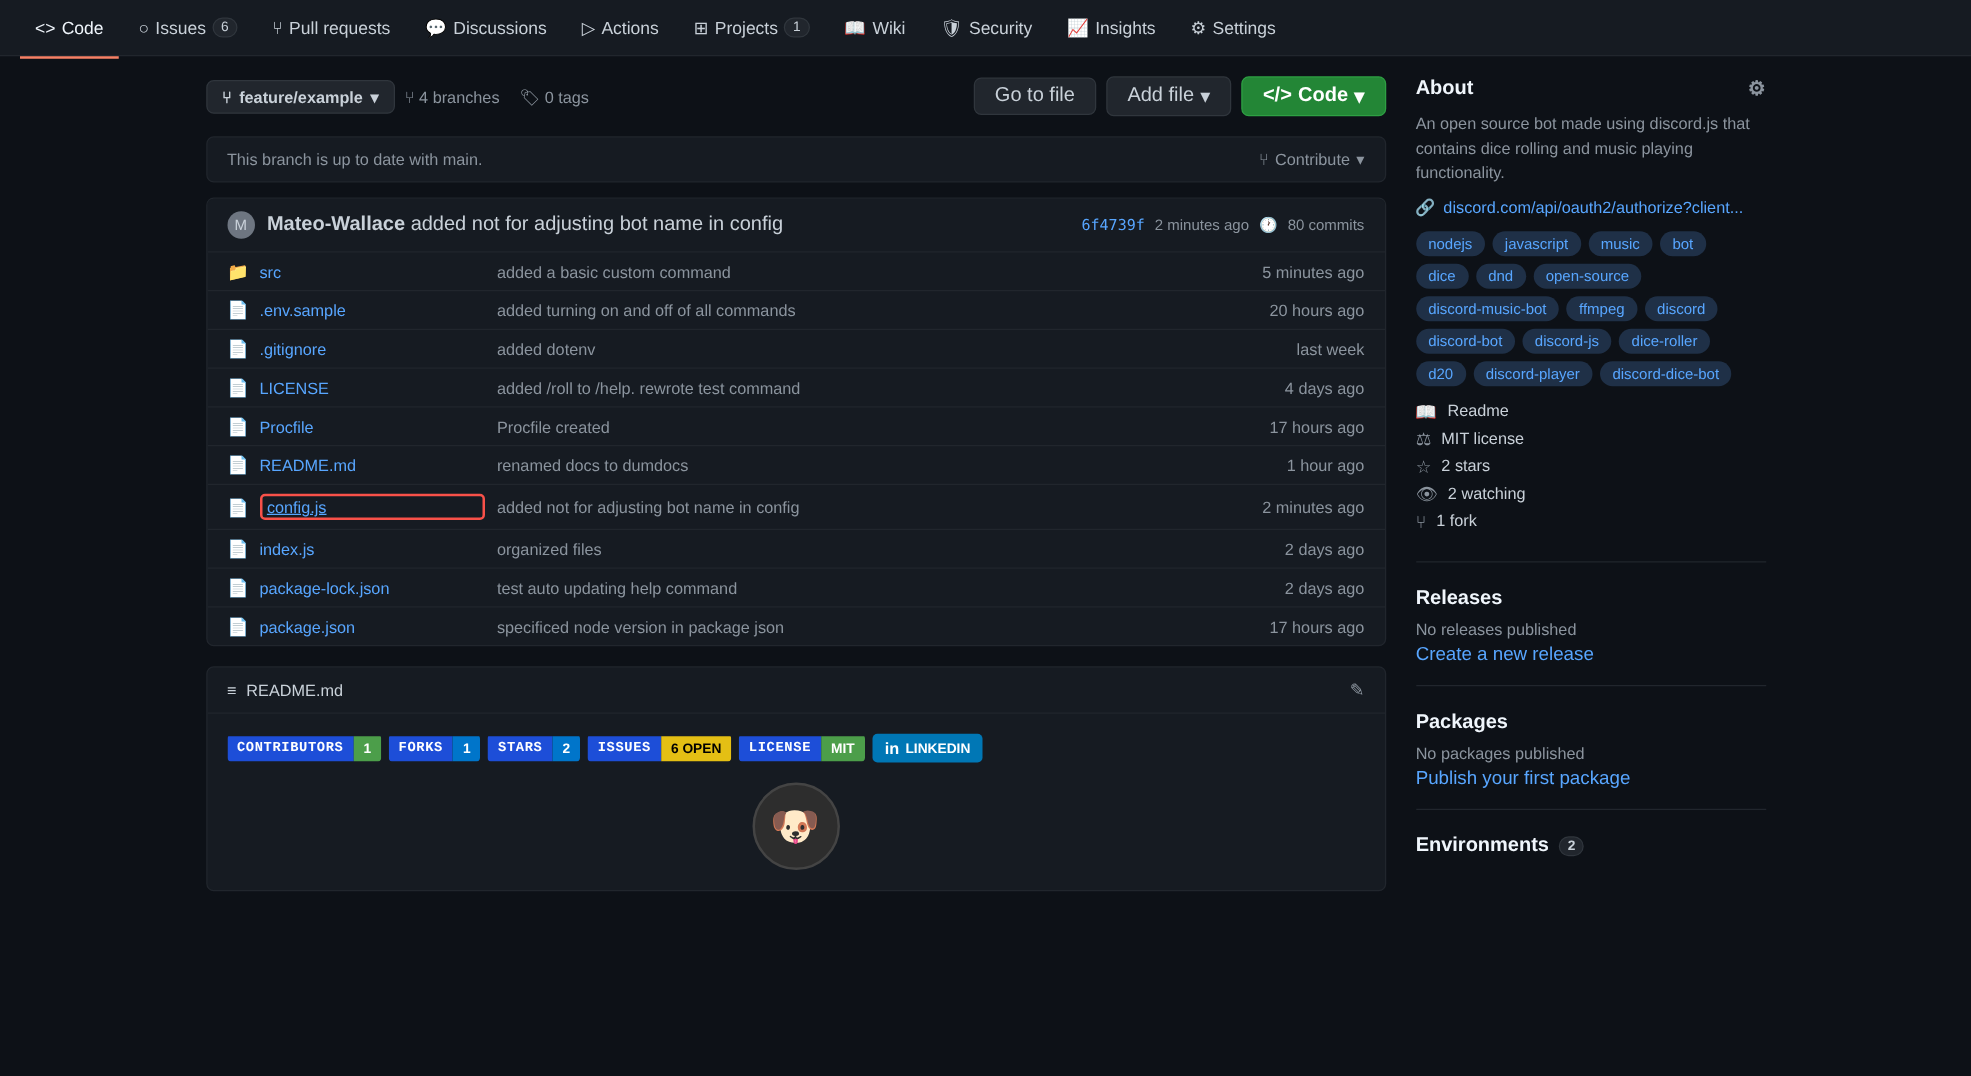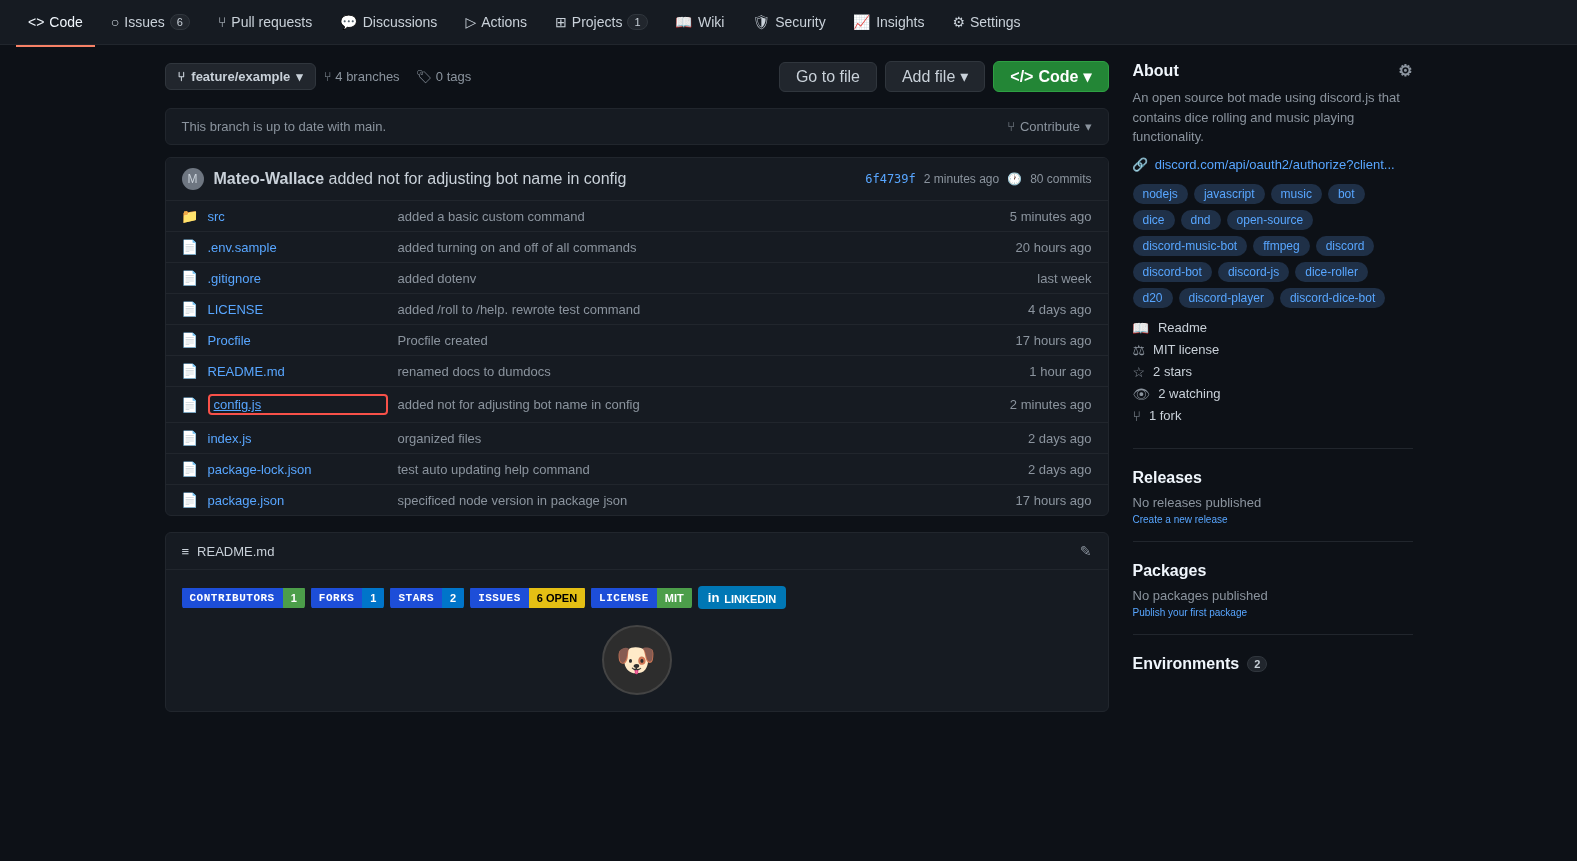--- a/index.html
+++ b/index.html
@@ -233,21 +233,21 @@
       font-family: Liberation Mono, monospace;
     }
     .badge-value {
       padding: 4px 8px;
       color: #fff;
     }
     .badge-green .badge-value { background: #4c9e4a; }
     .badge-blue .badge-value { background: #0075ca; }
     .badge-yellow .badge-value { background: #e4bf14; color: #000; }
     .badge-mit .badge-value { background: #4c9e4a; }
-    .badge-linkedin { background: #0077b5; color: #fff; padding: 4px 10px; border-radius: 4px; font-size: 11px; font-weight: 600; display: flex; align-items: flex-end; gap: 5px; }
+    .badge-linkedin { background: #0077b5; color: #fff; padding: 4px 10px; border-radius: 4px; font-size: 11px; font-weight: 600; display: flex; align-items: center; gap: 5px; }
     .avatar-readme {
       display: flex;
       justify-content: center;
       margin-top: 16px;
     }
     .avatar-large {
       width: 70px;
       height: 70px;
       border-radius: 50%;
       background: #2d2d2d;
@@ -291,21 +291,21 @@
     }
     .sidebar-stat .icon { color: #8b949e; font-size: 14px; }
     .sidebar-section-title {
       font-size: 16px;
       font-weight: 600;
       color: #f0f6fc;
       margin-bottom: 8px;
       margin-top: 20px;
     }
     .sidebar-empty { font-size: 13px; color: #8b949e; margin-bottom: 4px; }
-    .sidebar-link { font-size: 10px; color: #58a6ff; display: block; margin-bottom: 12px; }
+    .sidebar-link { font-size: 15px; color: #58a6ff; display: block; margin-bottom: 12px; }
     .sidebar-divider { border: none; border-top: 1px solid #21262d; margin: 16px 0; }
     .environments-badge {
       background: #21262d;
       border: 1px solid #30363d;
       border-radius: 20px;
       padding: 1px 6px;
       font-size: 11px;
       color: #c9d1d9;
     }
 

